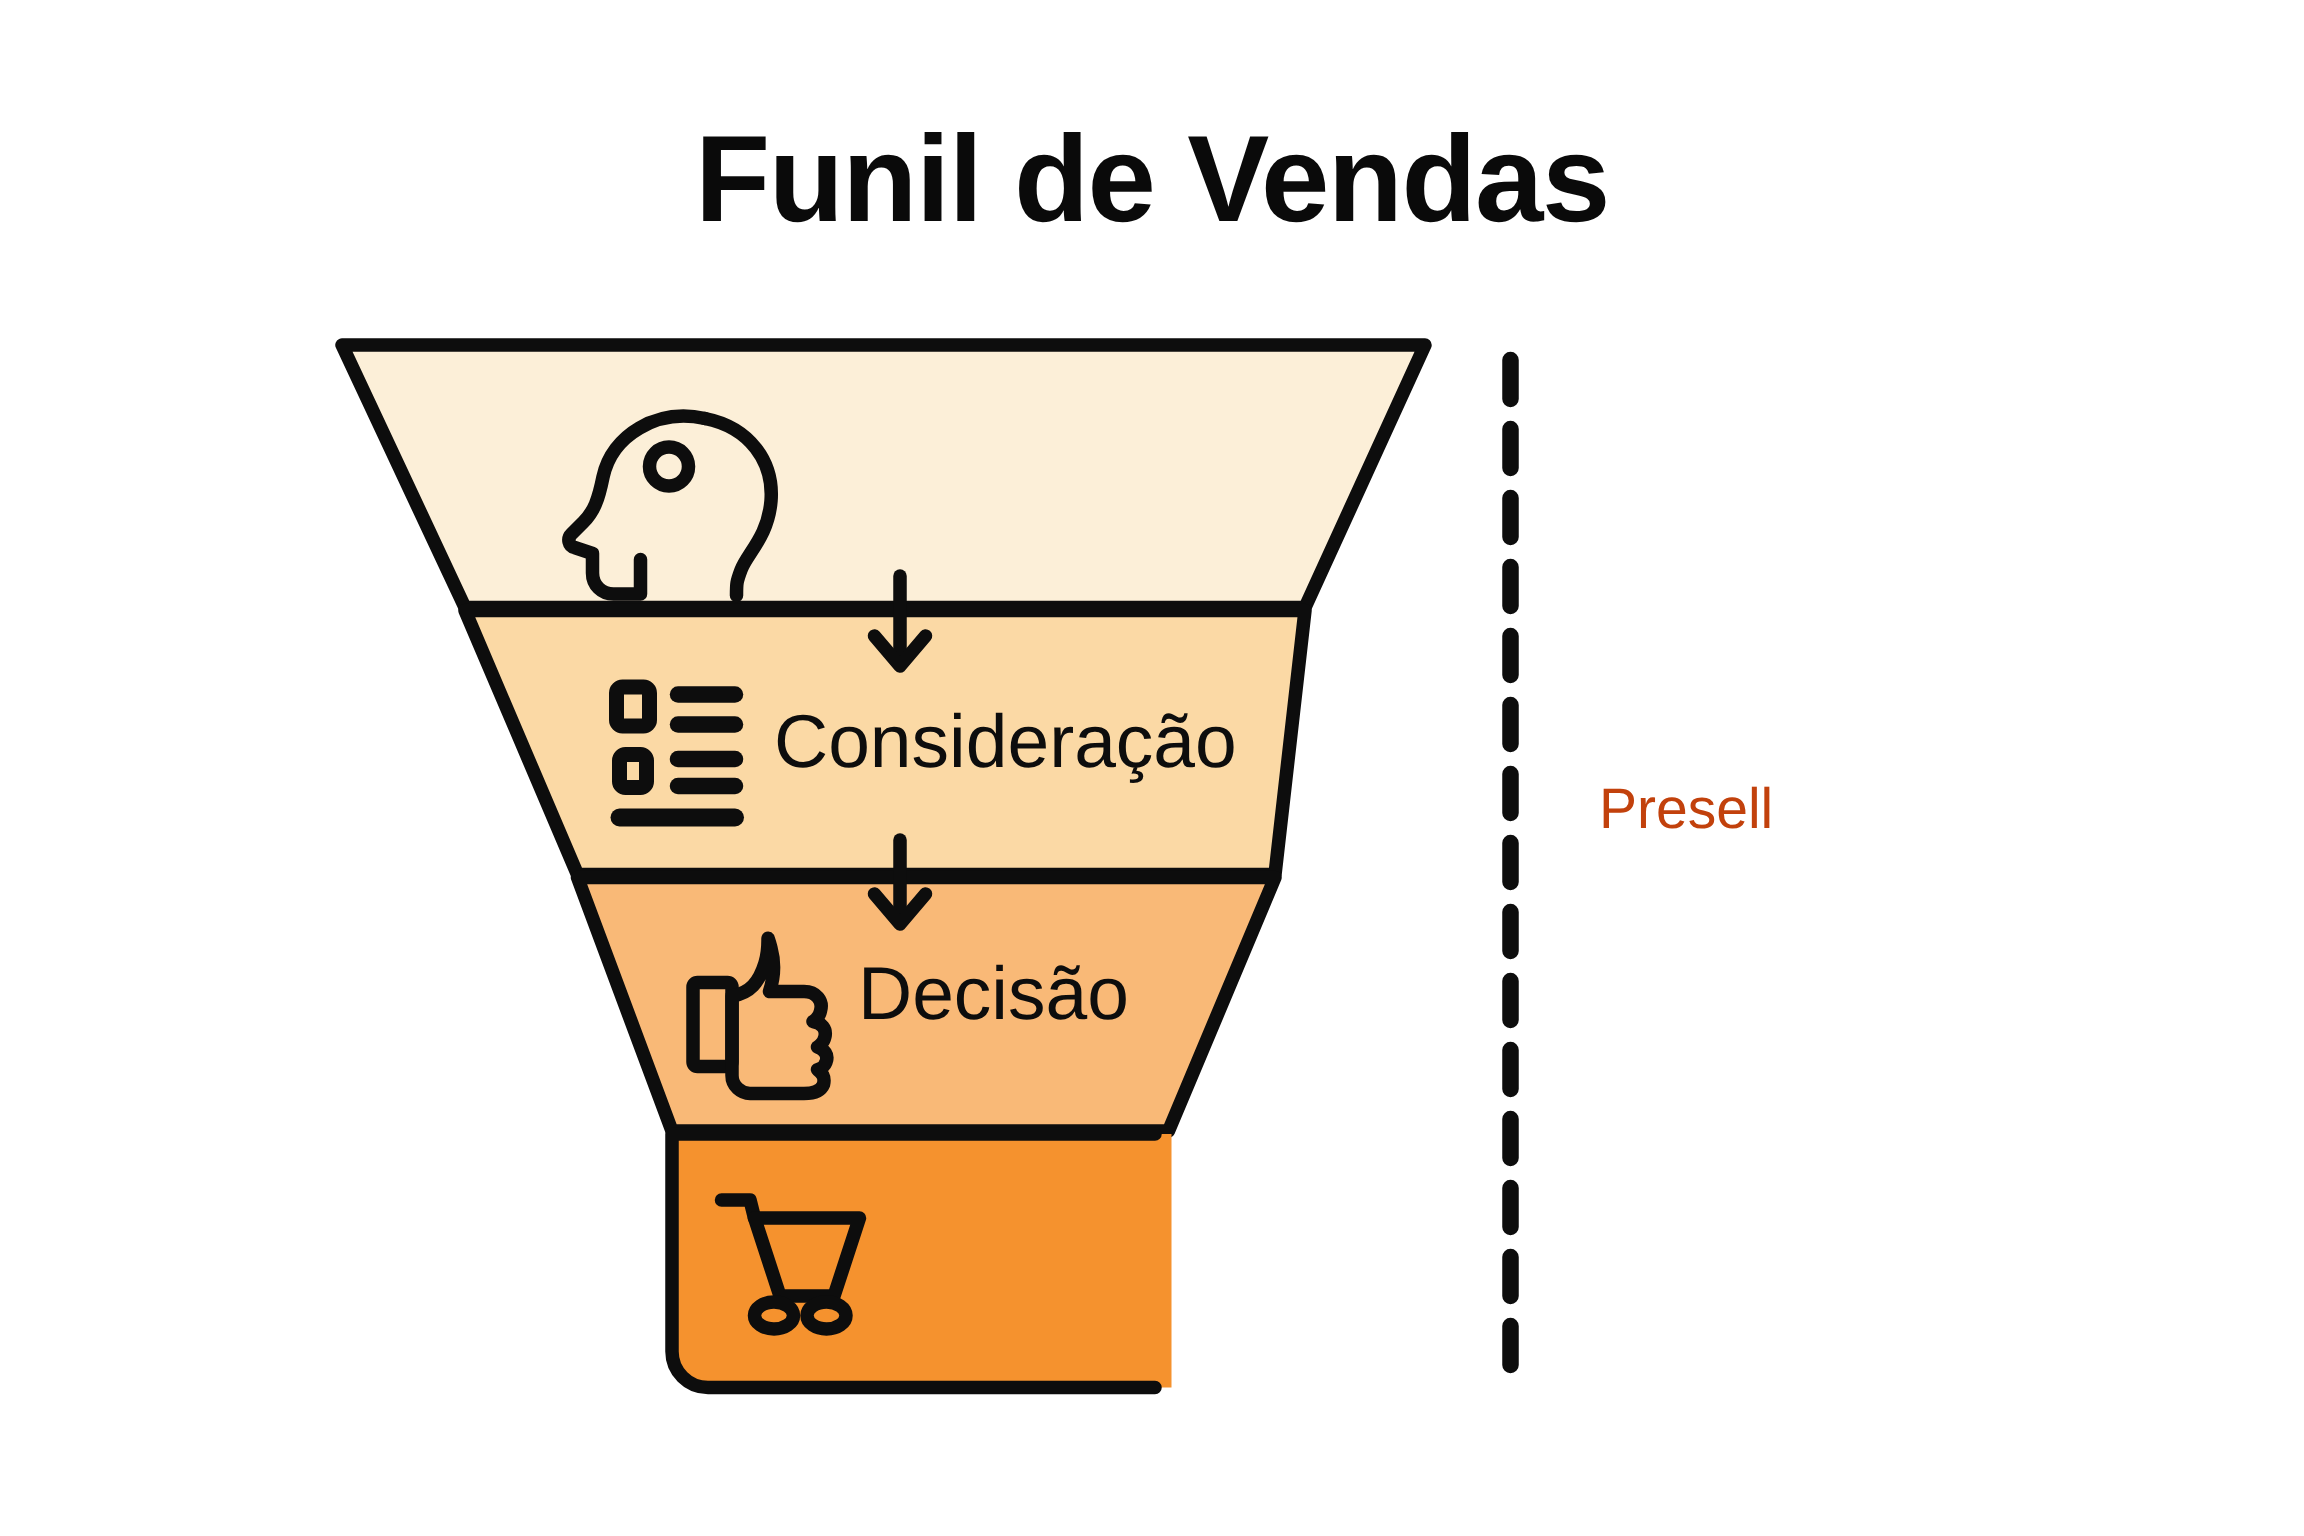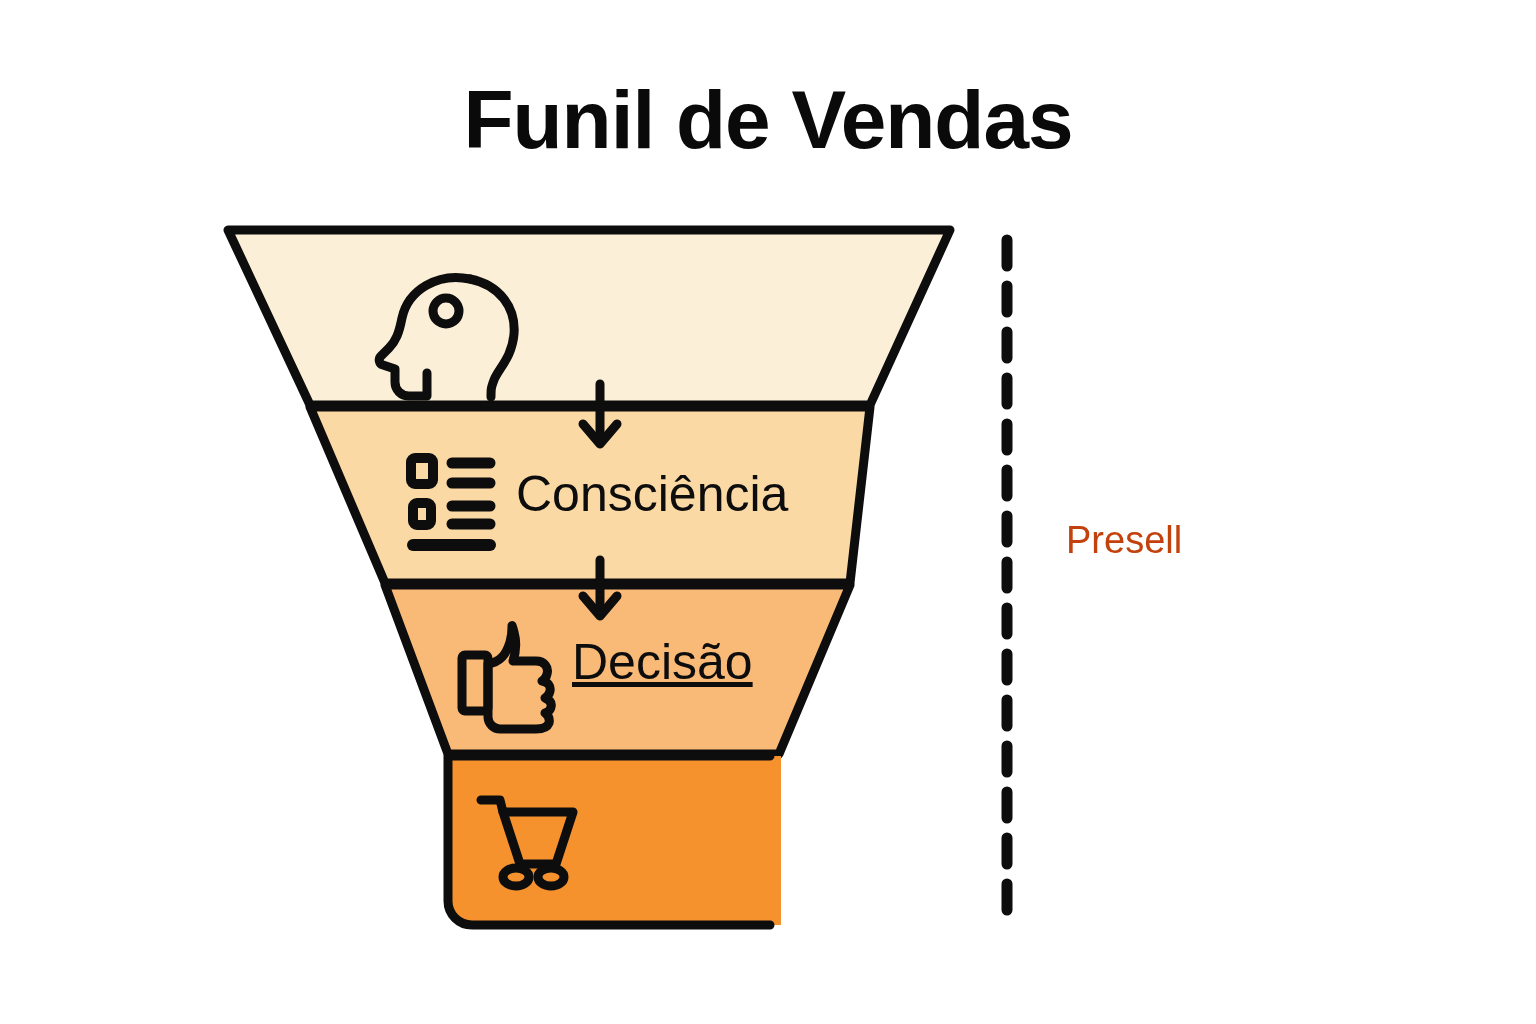--- a/index.html
+++ b/index.html
@@ -54,21 +54,21 @@
     position: absolute;
     font-family: "Liberation Sans", sans-serif;
     font-weight: normal;
     font-size: 50px;
     line-height: 56px;
     color: #0d0d0d;
     white-space: nowrap;
   }
   .stage-label.s1 { left: 528px; top: 291px; }
   .stage-label.s2 { left: 516px; top: 466px; }
-  .stage-label.s3 { left: 572px; top: 634px; text-decoration: underline; }
+  .stage-label.s3 { left: 572px; top: 634px; }
   .stage-label.s4 { left: 592px; top: 804px; }
 
   
   .side-label {
     position: absolute;
     left: 1066px;
     top: 512px;
     font-family: "Liberation Sans", sans-serif;
     font-weight: normal;
     font-size: 38px;
@@ -158,18 +158,18 @@
       <polyline points="583,424 600,444 617,424"></polyline>
     </g>
     <g stroke="#0d0d0d" stroke-width="9" fill="none" stroke-linecap="round" stroke-linejoin="round">
       <line x1="600" y1="560" x2="600" y2="612"></line>
       <polyline points="583,596 600,616 617,596"></polyline>
     </g>
 
     <line x1="1007" y1="240" x2="1007" y2="910" stroke="#0d0d0d" stroke-width="11" stroke-dasharray="26 20" stroke-linecap="round"></line>
   </svg>
 
-  <div class="stage-label s2">Consciência</div>
+  <div class="stage-label s2">Consideração</div>
   <div class="stage-label s3">Decisão</div>
 
   <div class="side-label">Presell</div>
 
 </div>
 
 </body></html>

